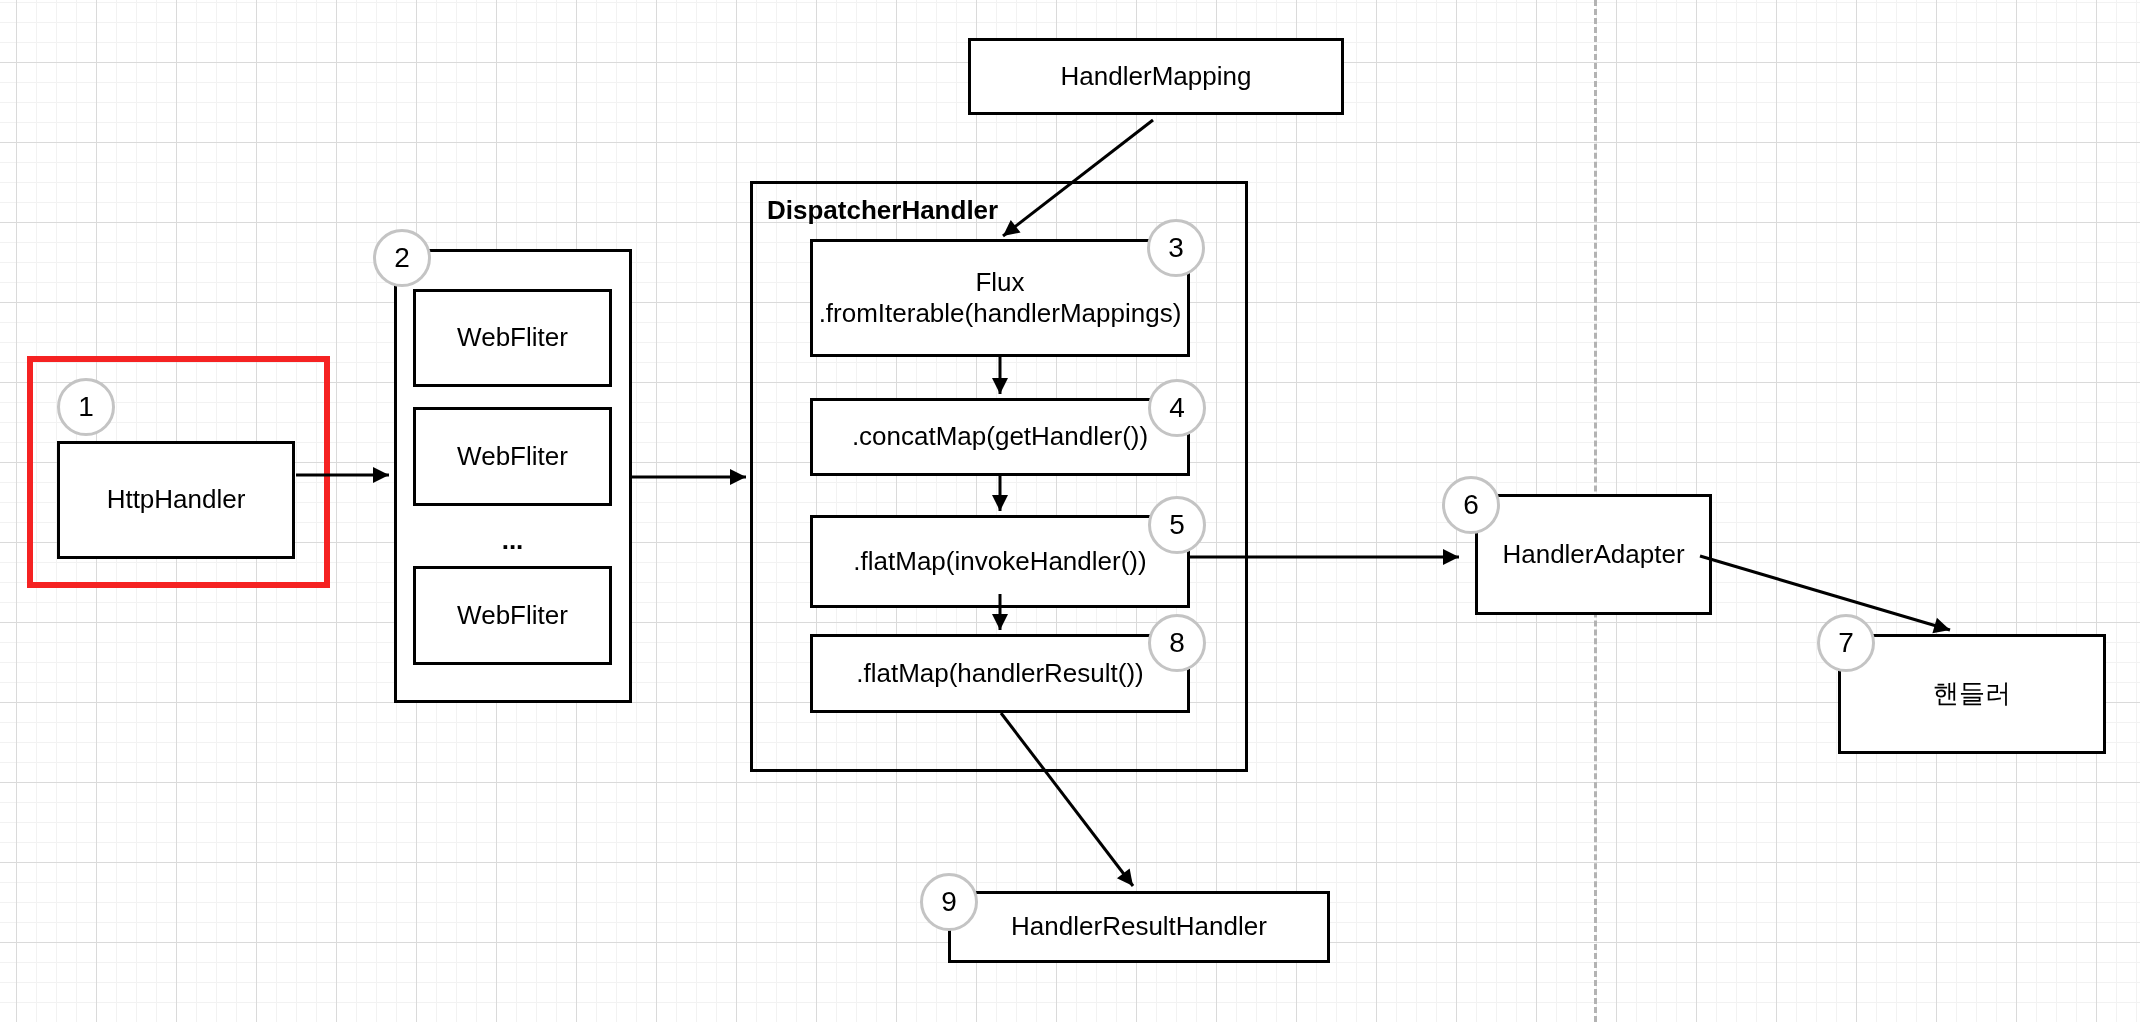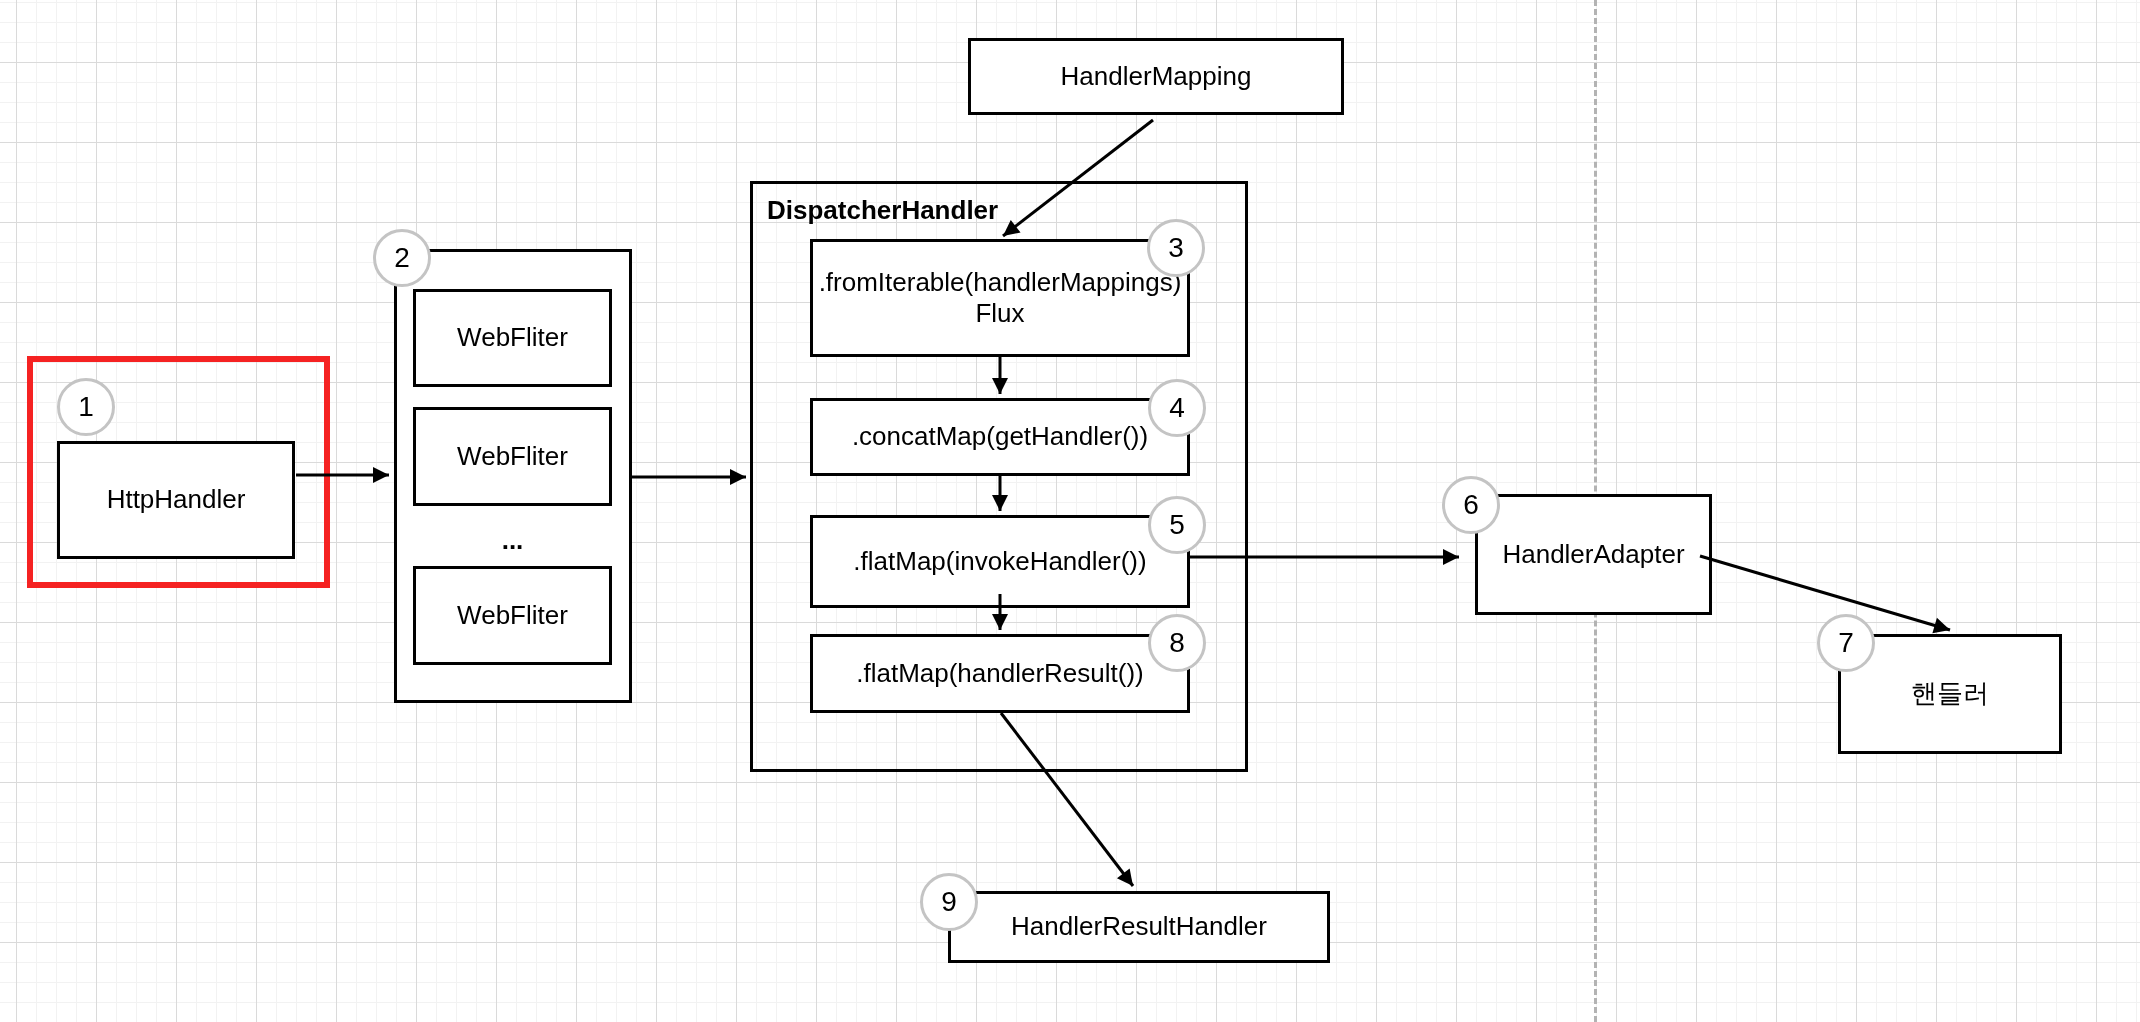--- a/index.html
+++ b/index.html
@@ -105,39 +105,39 @@
   <div class="node" style="left:968px;top:38px;width:376px;height:77px;">
     <span>HandlerMapping</span>
   </div>
 
   <div class="container hollow" style="left:750px;top:181px;width:498px;height:591px;">
     <span class="container-title">DispatcherHandler</span>
   </div>
 
   <div class="node" style="left:810px;top:239px;width:380px;height:118px;">
     <span>
+      <span style="display:block">Flux</span>
       <span style="display:block">.fromIterable(handlerMappings)</span>
-      <span style="display:block">Flux</span>
     </span>
   </div>
   <div class="node" style="left:810px;top:398px;width:380px;height:78px;">
     <span>.concatMap(getHandler())</span>
   </div>
   <div class="node" style="left:810px;top:515px;width:380px;height:93px;">
     <span>.flatMap(invokeHandler())</span>
   </div>
   <div class="node" style="left:810px;top:634px;width:380px;height:79px;">
     <span>.flatMap(handlerResult())</span>
   </div>
 
   <div class="node" style="left:1463px;top:494px;width:237px;height:121px;margin-left:12px;">
     <span>HandlerAdapter</span>
   </div>
 
-  <div class="node" style="left:1838px;top:634px;width:224px;height:120px;">
+  <div class="node" style="left:1838px;top:634px;width:268px;height:120px;">
     <span>핸들러</span>
   </div>
 
   <div class="node" style="left:948px;top:891px;width:382px;height:72px;">
     <span>HandlerResultHandler</span>
   </div>
 
   <svg id="connectors" viewBox="0 0 2140 1022" xmlns="http://www.w3.org/2000/svg">
     <defs>
       <marker id="ah" markerUnits="userSpaceOnUse" markerWidth="22" markerHeight="22" refX="18" refY="10" orient="auto">

